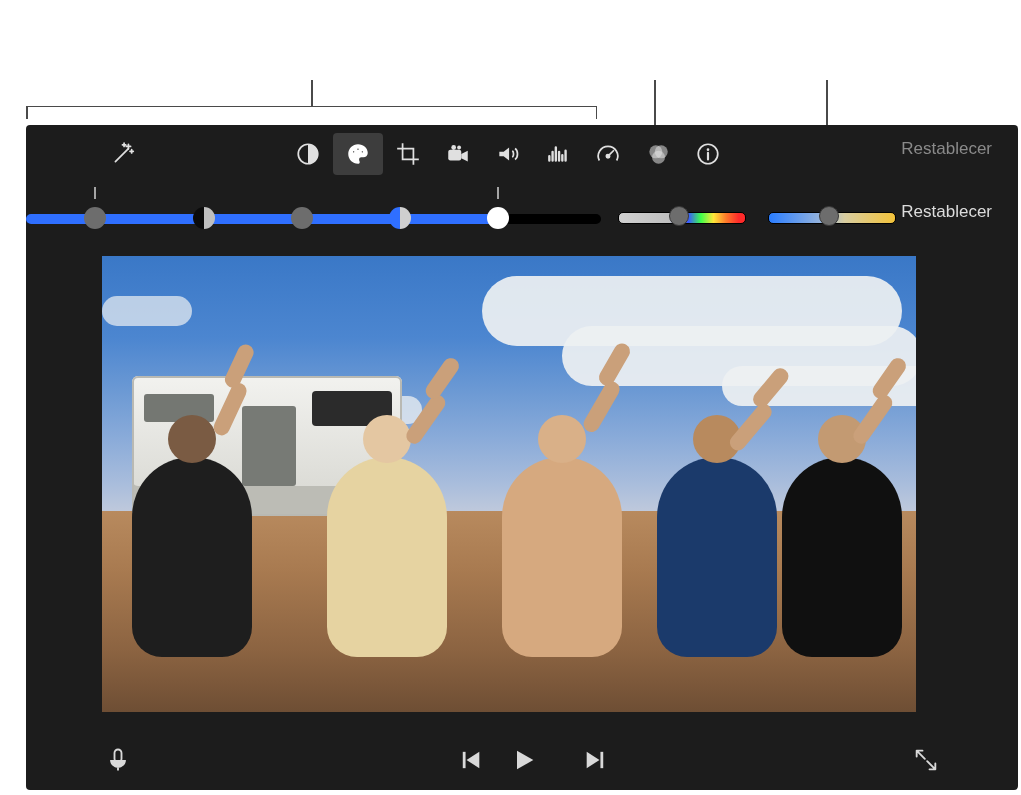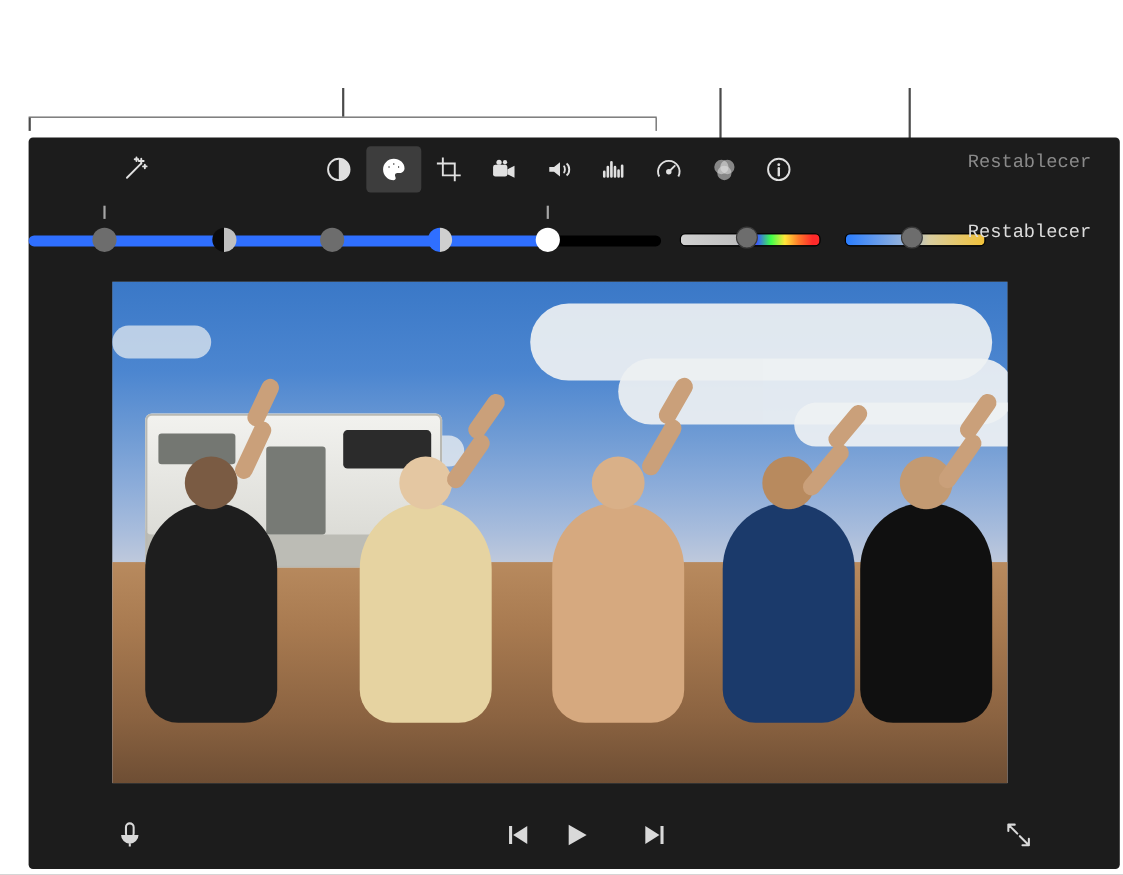--- a/index.html
+++ b/index.html
@@ -1,16 +1,16 @@
 <!DOCTYPE html>
 <html><head>
 <meta charset="utf-8">
 <style>
   html,body{margin:0;padding:0;background:#fff;font-family:-apple-system,BlinkMacSystemFont,"Helvetica Neue",Arial,sans-serif;}
-  .stage{width:1021px;height:795px;position:relative;background:#fff;overflow:hidden;font-family:Liberation Mono, monospace;}
+  .stage{width:1021px;height:795px;position:relative;background:#fff;overflow:hidden;}
   .panel{position:absolute;left:26px;top:125px;width:992px;height:665px;background:#1c1c1c;border-radius:4px;}
   
   .bracket{position:absolute;left:26px;top:106px;width:571px;height:12px;border-top:1.5px solid #4a4a4a;}
   .bracket:before,.bracket:after{content:"";position:absolute;top:0;width:1.5px;height:12px;background:#4a4a4a;}
   .bracket:before{left:0;} .bracket:after{right:0;}
   .vline{position:absolute;width:1.5px;background:#4a4a4a;}
   .v1{left:311px;top:80px;height:26px;}
   .v2{left:654px;top:80px;height:160px;}
   .v3{left:826px;top:80px;height:160px;}
   

